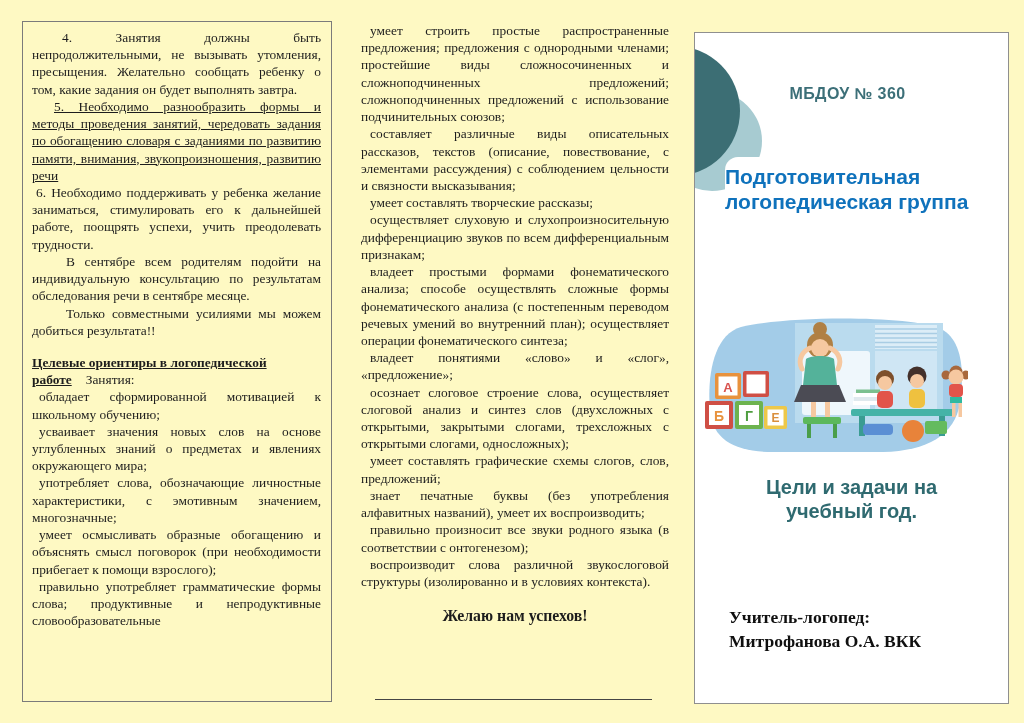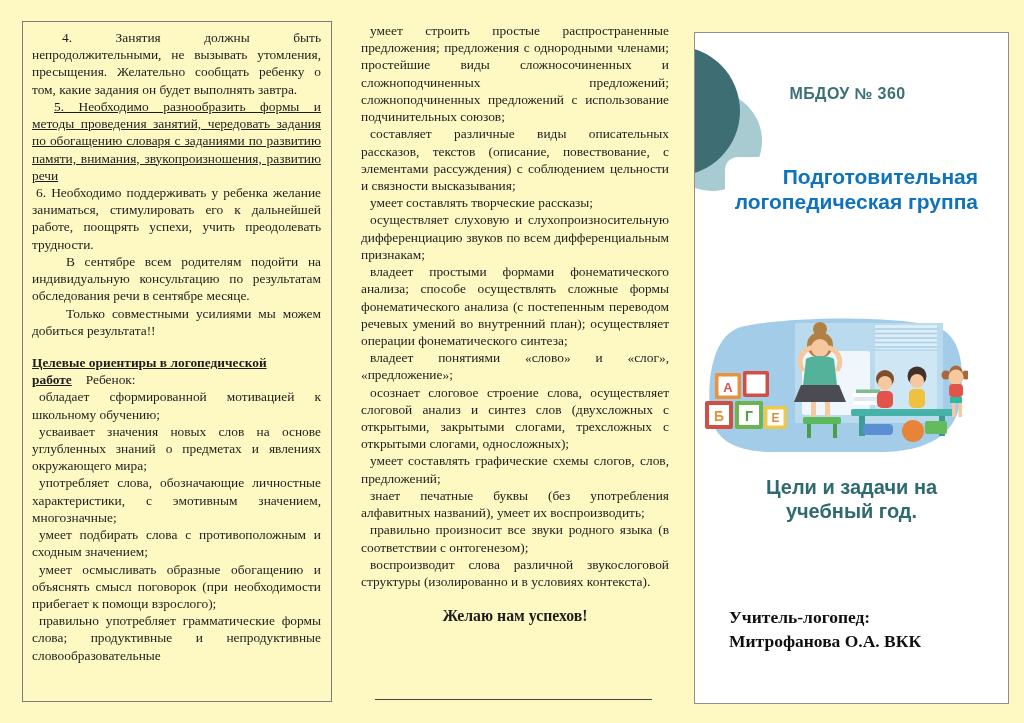--- a/index.html
+++ b/index.html
@@ -34,47 +34,46 @@
   .panel{position:absolute;left:694px;top:32px;width:315px;height:672px;
          border:1px solid #8f8f8f;box-sizing:border-box;background:#ffffff;
          overflow:hidden;font-family:"Liberation Sans", sans-serif;}
   .circle{position:absolute;border-radius:50%;}
   .circle-light{left:-33px;top:58px;width:100px;height:100px;background:#a7cbd1;}
   .circle-notch{position:absolute;left:30px;top:124px;width:50px;height:34px;background:#ffffff;
                 border-top-left-radius:13px;}
   .circle-dark{left:-85px;top:13px;width:130px;height:130px;background:#3c6e74;}
   .org{position:absolute;left:0;right:8px;top:52px;text-align:center;color:#3c6f78;
        font-weight:bold;font-size:16px;letter-spacing:0.4px;}
-  .panel-title{position:absolute;left:30px;right:30px;top:131px;text-align:right;
+  .panel-title{position:absolute;left:30px;right:30px;top:131px;text-align:left;
                color:#0f72bc;font-weight:bold;font-size:21px;line-height:25px;}
   .panel-illu{position:absolute;left:8px;top:280px;width:265px;height:145px;}
   .panel-subtitle{position:absolute;left:40px;right:40px;top:442px;text-align:center;
                   color:#2f6a70;font-weight:bold;font-size:20px;line-height:24px;}
   .teacher{position:absolute;left:34px;top:572px;text-align:left;
            font-family:"Liberation Serif", serif;font-weight:bold;
            font-size:17.5px;line-height:24px;color:#101010;}
 </style>
 </head>
 <body>
 
 <div class="page">
 
   <div class="col-left">
     <p class="p-num1">4.  Занятия должны быть непродолжительными, не вызывать утомления, пресыщения. Желательно сообщать ребенку о том, какие задания он будет выполнять завтра.</p>
     <p class="p-num2">5. Необходимо разнообразить формы и методы проведения занятий, чередовать задания по обогащению словаря с заданиями по развитию памяти, внимания, звукопроизношения, развитию речи</p>
     <p class="p-num3">6. Необходимо поддерживать у ребенка желание заниматься, стимулировать его к дальнейшей работе, поощрять успехи, учить преодолевать трудности.</p>
     <p class="p-ind">В сентябре всем родителям подойти на индивидуальную консультацию по результатам обследования речи в сентябре месяце.</p>
     <p class="p-ind">Только совместными усилиями мы можем добиться результата!!</p>
     <p class="lead-heading">
-      <span class="hd">Целевые ориентиры в логопедической работе</span><span class="hd-suffix">Ребенок:</span>
+      <span class="hd">Целевые ориентиры в логопедической работе</span><span class="hd-suffix">Занятия:</span>
     </p>
     <p class="plain-item">обладает сформированной мотивацией к школьному обучению;</p>
     <p class="plain-item">усваивает значения новых слов на основе углубленных знаний о предметах и явлениях окружающего мира;</p>
     <p class="plain-item">употребляет слова, обозначающие личностные характеристики, с эмотивным значением, многозначные;</p>
-    <p class="plain-item">умеет подбирать слова с противоположным и сходным значением;</p>
     <p class="plain-item">умеет осмысливать образные обогащению и объяснять смысл поговорок (при необходимости прибегает к помощи взрослого);</p>
     <p class="plain-item">правильно употребляет грамматические формы слова; продуктивные и непродуктивные словообразовательные</p>
   </div>
 
   <div class="col-mid">
     <p>умеет строить простые распространенные предложения; предложения с однородными членами; простейшие виды сложносочиненных и сложноподчиненных предложений; сложноподчиненных предложений с использование подчинительных союзов;</p>
     <p>составляет различные виды описательных рассказов, текстов (описание, повествование, с элементами рассуждения) с соблюдением цельности и связности высказывания;</p>
     <p>умеет составлять творческие рассказы;</p>
     <p>осуществляет слуховую и слухопроизносительную дифференциацию звуков по всем дифференциальным признакам;</p>
     <p>владеет простыми формами фонематического анализа; способе осуществлять сложные формы фонематического анализа (с постепенным переводом речевых умений во внутренний план); осуществляет операции фонематического синтеза;</p>

